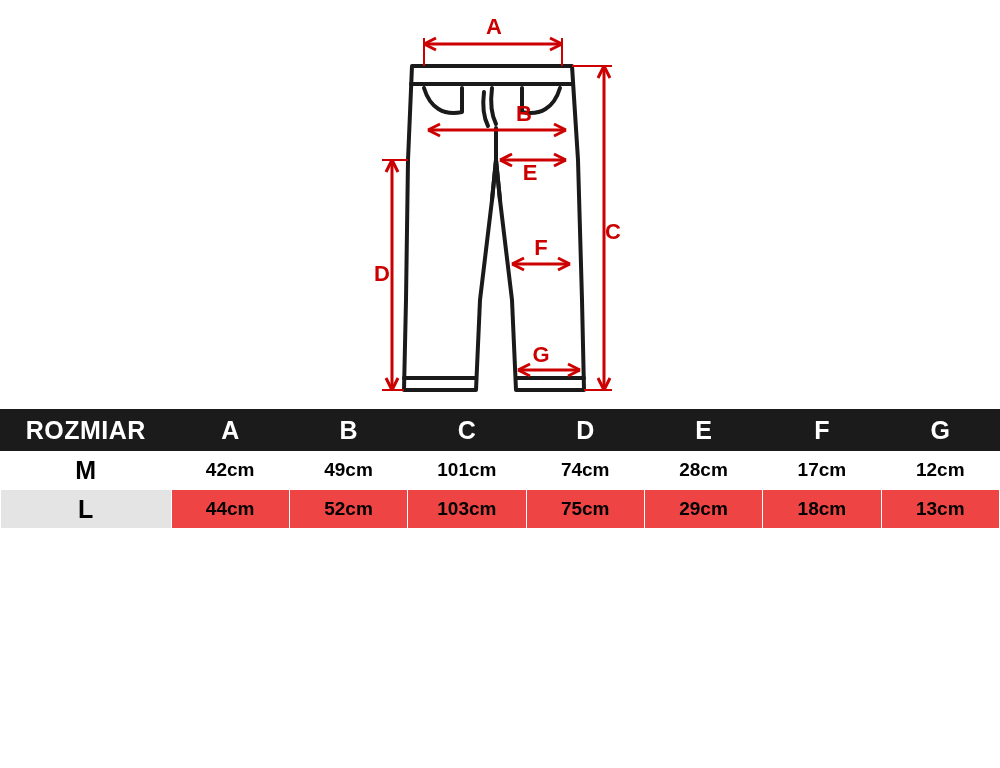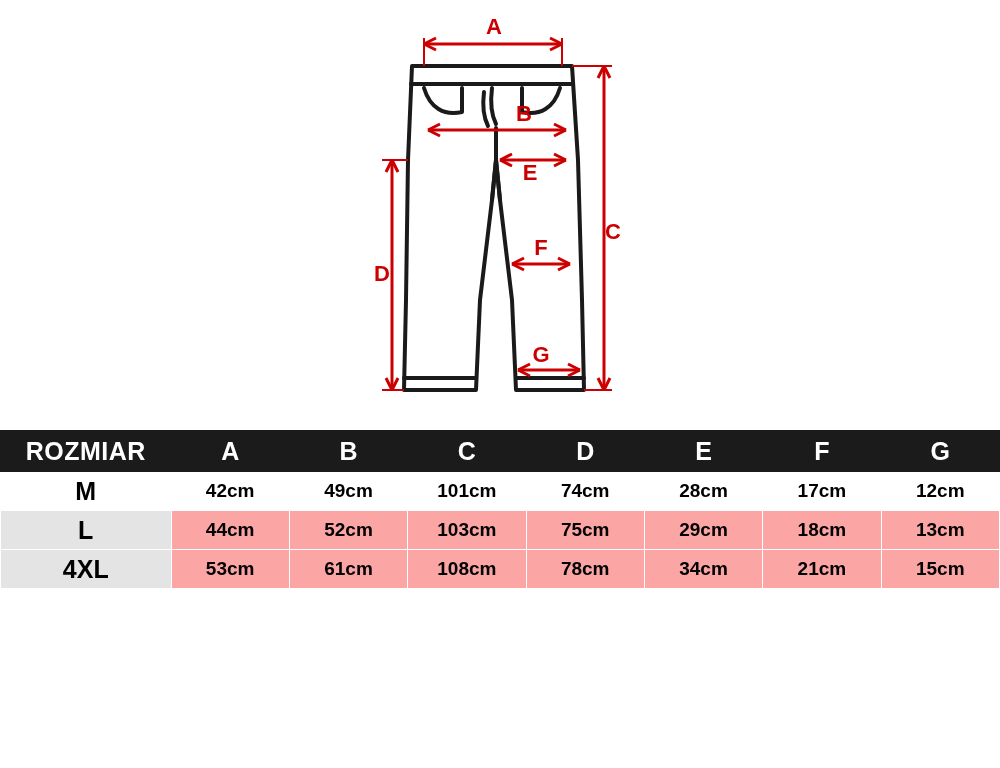--- a/index.html
+++ b/index.html
@@ -32,21 +32,21 @@
   #diagram-svg {
     position: absolute;
     left: 0;
     top: 0;
   }
 
   
   #size-table {
     position: absolute;
     left: 0;
-    top: 430px;
+    top: 409px;
     width: 1000px;
     border-collapse: collapse;
     table-layout: fixed;
   }
   #size-table td, #size-table th {
     text-align: center;
     vertical-align: middle;
     font-weight: bold;
     border: 1px solid #ffffff;
     padding: 0;
@@ -65,21 +65,21 @@
     border: 1px solid #1b1b1b;
   }
   #size-table thead th.col-size {
     font-size: 25px;
     letter-spacing: 0.5px;
   }
   #size-table tbody tr.even td {
     background: #ffffff;
   }
   #size-table tbody tr.odd td {
-    background: #fca5a5;
+    background: #ef4444;
   }
   #size-table tbody td.size-cell {
     font-size: 25px;
     background: #f2f2f2;
   }
   #size-table tbody tr.odd td.size-cell {
     background: #e4e4e4;
   }
   #size-table tbody td.val-cell {
     font-size: 19px;
@@ -222,26 +222,16 @@
       <tr class="odd">
         <td class="size-cell">L</td>
         <td class="val-cell">44cm</td>
         <td class="val-cell">52cm</td>
         <td class="val-cell">103cm</td>
         <td class="val-cell">75cm</td>
         <td class="val-cell">29cm</td>
         <td class="val-cell">18cm</td>
         <td class="val-cell">13cm</td>
       </tr>
-      <tr class="odd">
-        <td class="size-cell">4XL</td>
-        <td class="val-cell">53cm</td>
-        <td class="val-cell">61cm</td>
-        <td class="val-cell">108cm</td>
-        <td class="val-cell">78cm</td>
-        <td class="val-cell">34cm</td>
-        <td class="val-cell">21cm</td>
-        <td class="val-cell">15cm</td>
-      </tr>
     </tbody>
   </table>
 
 </div>
 
 </body></html>

